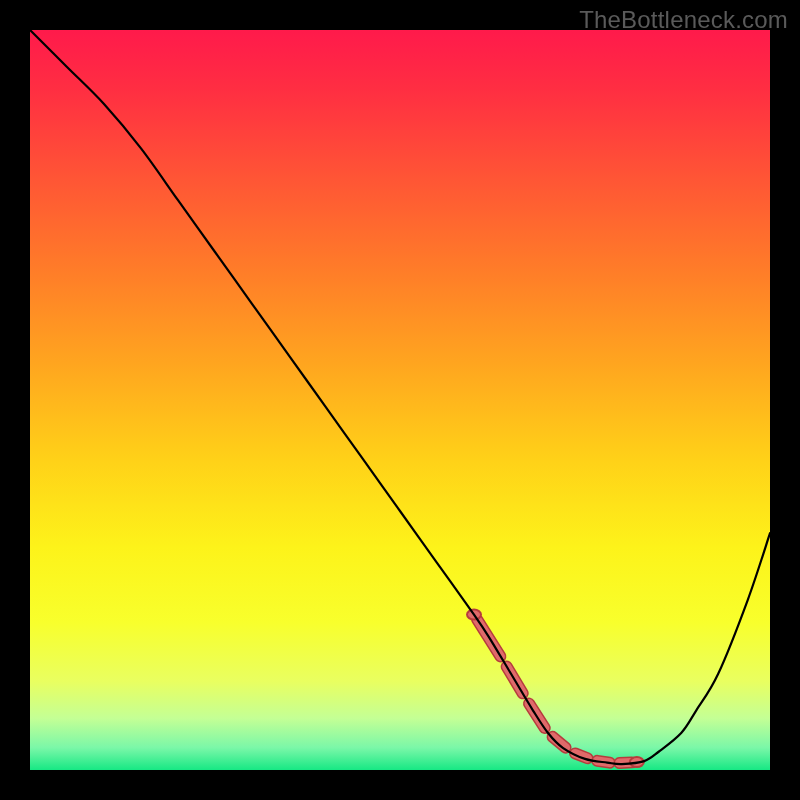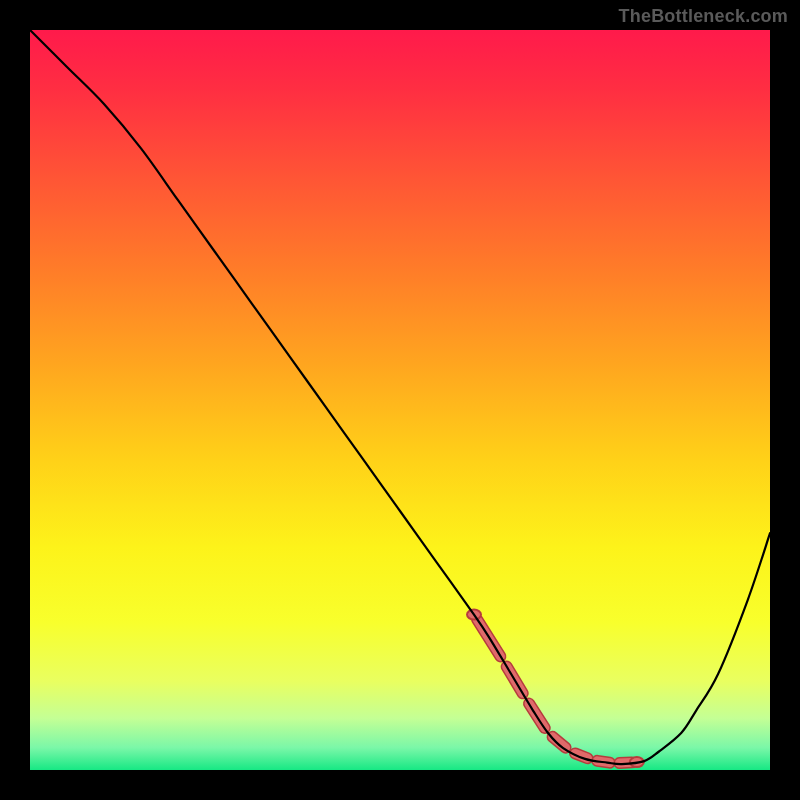--- a/index.html
+++ b/index.html
@@ -15,22 +15,22 @@
     position: relative;
     width: 800px;
     height: 800px;
     background: #000;
   }
   .watermark {
     position: absolute;
     top: 6px;
     right: 12px;
     color: #5a5a5a;
-    font-size: 18px;
-    font-weight: 700;
+    font-size: 24px;
+    font-weight: 400;
     letter-spacing: 0.2px;
     z-index: 50;
     user-select: none;
   }
   .plot-area {
     position: absolute;
     left: 30px;
     top: 30px;
     width: 740px;
     height: 740px;

